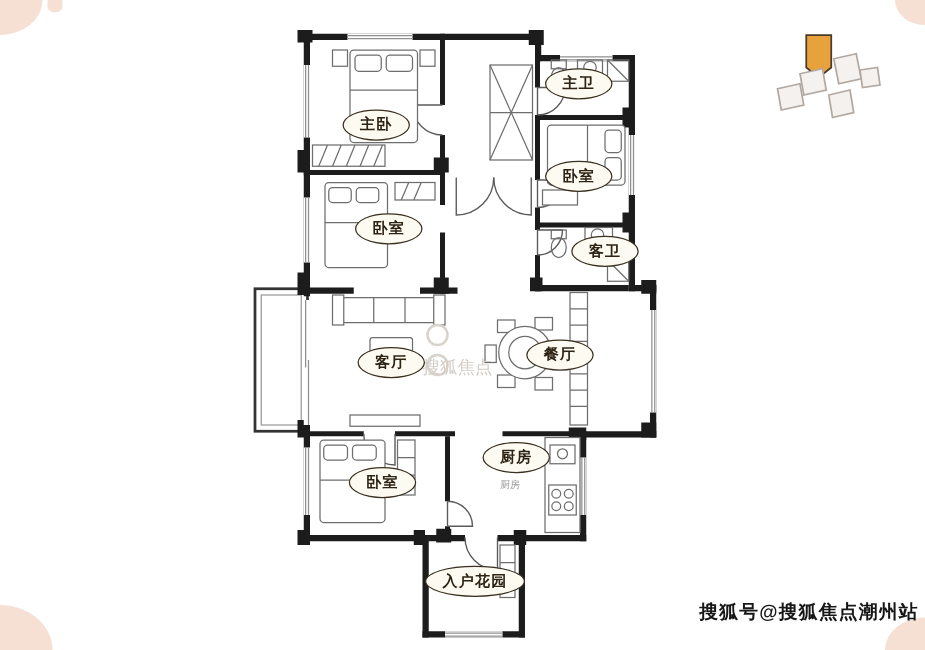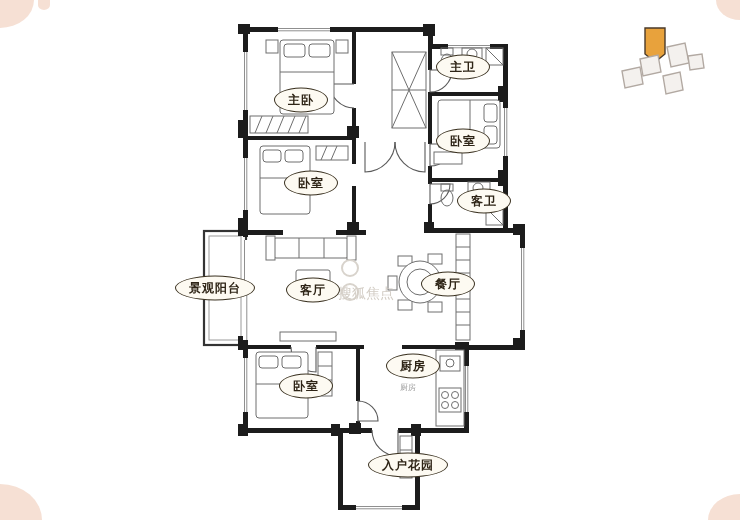--- a/index.html
+++ b/index.html
@@ -264,29 +264,29 @@
     </g>
 
     <text class="sub" x="400" y="390" font-size="8">厨房</text>
   </svg>
 
   <div class="badge" style="left:301px;top:100px">主卧</div>
   <div class="badge" style="left:463px;top:67px">主卫</div>
   <div class="badge" style="left:463px;top:141px">卧室</div>
   <div class="badge" style="left:311px;top:183px">卧室</div>
   <div class="badge" style="left:484px;top:201px">客卫</div>
-  <div class="badge" style="left:215px;top:288px">景观阳台</div>
   <div class="badge" style="left:313px;top:290px">客厅</div>
   <div class="badge" style="left:448px;top:284px">餐厅</div>
   <div class="badge" style="left:413px;top:366px">厨房</div>
   <div class="badge" style="left:306px;top:386px">卧室</div>
-  <div class="badge" style="left:408px;top:465px">入户花园</div>
+  <div class="badge" style="left:380px;top:465px">入户花园</div>
 
   <svg class="siteplan" width="140" height="100" viewBox="0 0 140 100" xmlns="http://www.w3.org/2000/svg">
     <polygon class="unit" points="45,14 65,14 65,40 55,48 45,40"></polygon>
     <polygon class="bldg" points="67,33 85,29 89,49 71,53"></polygon>
     <polygon class="bldg" points="40,45 58,41 61,58 43,62"></polygon>
     <polygon class="bldg" points="22,57 40,53 43,70 25,74"></polygon>
     <polygon class="bldg" points="88,42 102,40 104,54 90,56"></polygon>
     <polygon class="bldg" points="63,62 80,58 83,76 66,80"></polygon>
   </svg>
 
+  <div class="wm-bottom">搜狐号@搜狐焦点潮州站</div>
 </div>
 
 </body></html>

